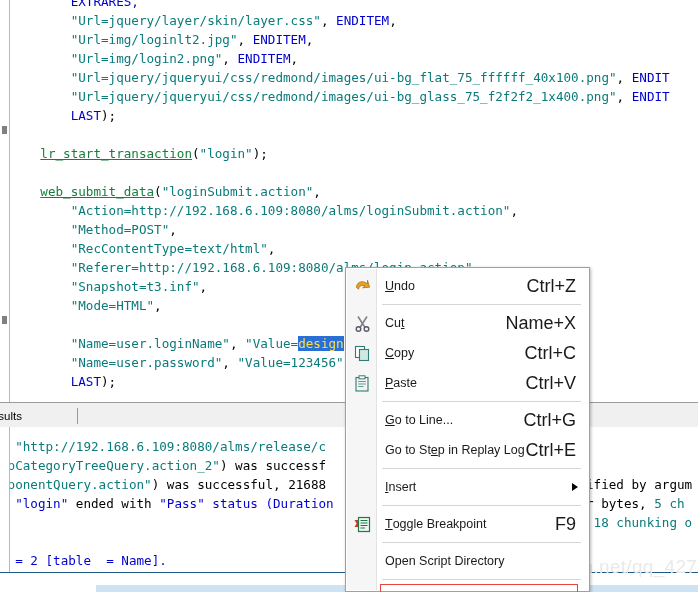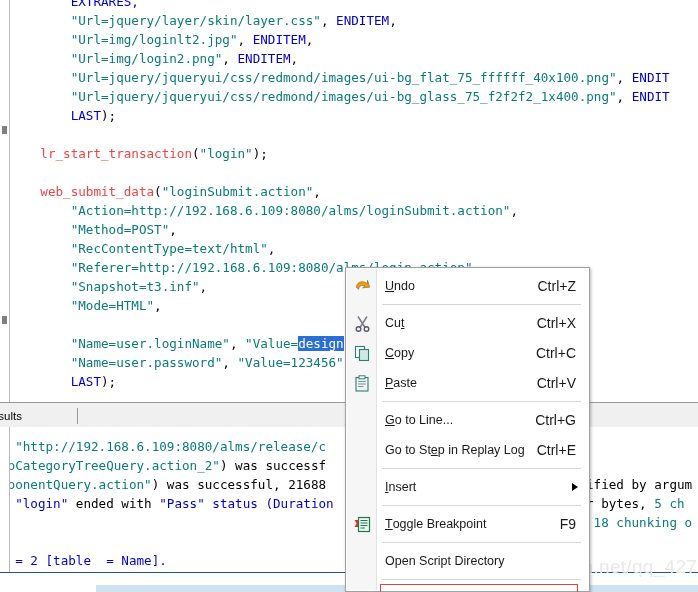--- a/index.html
+++ b/index.html
@@ -27,23 +27,23 @@
     position:absolute;left:10px;top:0;right:0;bottom:0;overflow:hidden;
   }
   .code-line{
     position:absolute;left:0;white-space:pre;
     font-family:"DejaVu Sans Mono","Liberation Mono",monospace;
     font-size:12.6px;line-height:19px;height:19px;
     letter-spacing:0px;
   }
   .c-kw{color:#0000d0;}
   .c-str{color:#0a7a7a;}
-  .c-fn{color:#ef4444;}
+  .c-fn{color:#15803d;text-decoration:underline;}
   .c-plain{color:#000000;}
-  .c-sel{background:#2a6fd6;color:#ffffff;text-align:center;}
+  .c-sel{background:#2a6fd6;color:#fde047;text-align:center;}
 
   
   .splitter{
     position:absolute;left:0;top:402px;width:698px;height:3px;background:#f0f0f0;
     border-top:1px solid #9a9a9a;
   }
   .tabbar{
     position:absolute;left:0;top:405px;width:698px;height:22px;
     background:#f0f0f0;border-bottom:1px solid #9a9a9a;
   }
@@ -111,21 +111,21 @@
   .ctx-icon{
     position:absolute;left:4px;top:5px;width:22px;height:20px;
   }
   .ctx-label{
     position:absolute;left:38px;top:0;height:30px;display:flex;align-items:center;
     font-family:"Liberation Sans",sans-serif;font-size:12.5px;color:#1a1a1a;
     white-space:nowrap;
   }
   .ctx-accel{
     position:absolute;right:12px;top:0;height:30px;display:flex;align-items:center;
-    font-family:"Liberation Sans",sans-serif;font-size:14px;color:#1a1a1a;
+    font-family:"Liberation Sans",sans-serif;font-size:18px;color:#1a1a1a;
   }
   .ctx-arrow{
     position:absolute;right:10px;top:11px;width:0;height:0;
     border-left:6px solid #000;border-top:4.5px solid transparent;border-bottom:4.5px solid transparent;
   }
   .ctx-sep{
     position:absolute;left:36px;right:8px;height:1px;background:#d6d6d6;
   }
   .ctx-highlight{
     position:absolute;left:34px;width:198px;height:27px;
@@ -229,21 +229,21 @@
         <div class="ctx-sep" style="top: 36px;"></div>
         <div class="ctx-item" style="top: 40px;">
           <span class="ctx-icon">
             <svg class="cut-ico" viewBox="0 0 17 17">
               <path d="M4 1.5 L11 12.5 M13 1.5 L6 12.5" stroke="#7d7d8a" stroke-width="1.5" fill="none"></path>
               <circle cx="4.5" cy="14" r="2.3" fill="none" stroke="#5a5a68" stroke-width="1.4"></circle>
               <circle cx="12.5" cy="14" r="2.3" fill="none" stroke="#5a5a68" stroke-width="1.4"></circle>
             </svg>
           </span>
           <span class="ctx-label">Cu<span class="u">t</span></span>
-          <span class="ctx-accel">Ctrl+X</span>
+          <span class="ctx-accel">Name+X</span>
         </div>
         <div class="ctx-item" style="top: 70px;">
           <span class="ctx-icon">
             <svg class="copy-ico" viewBox="0 0 17 17">
               <rect x="1.5" y="1.5" width="9" height="11" fill="#ffffff" stroke="#2e7d74" stroke-width="1.1"></rect>
               <rect x="5.5" y="4.5" width="9" height="11" fill="#cfe8e2" stroke="#2e7d74" stroke-width="1.1"></rect>
             </svg>
           </span>
           <span class="ctx-label"><span class="u">C</span>opy</span>
           <span class="ctx-accel">Ctrl+C</span>

